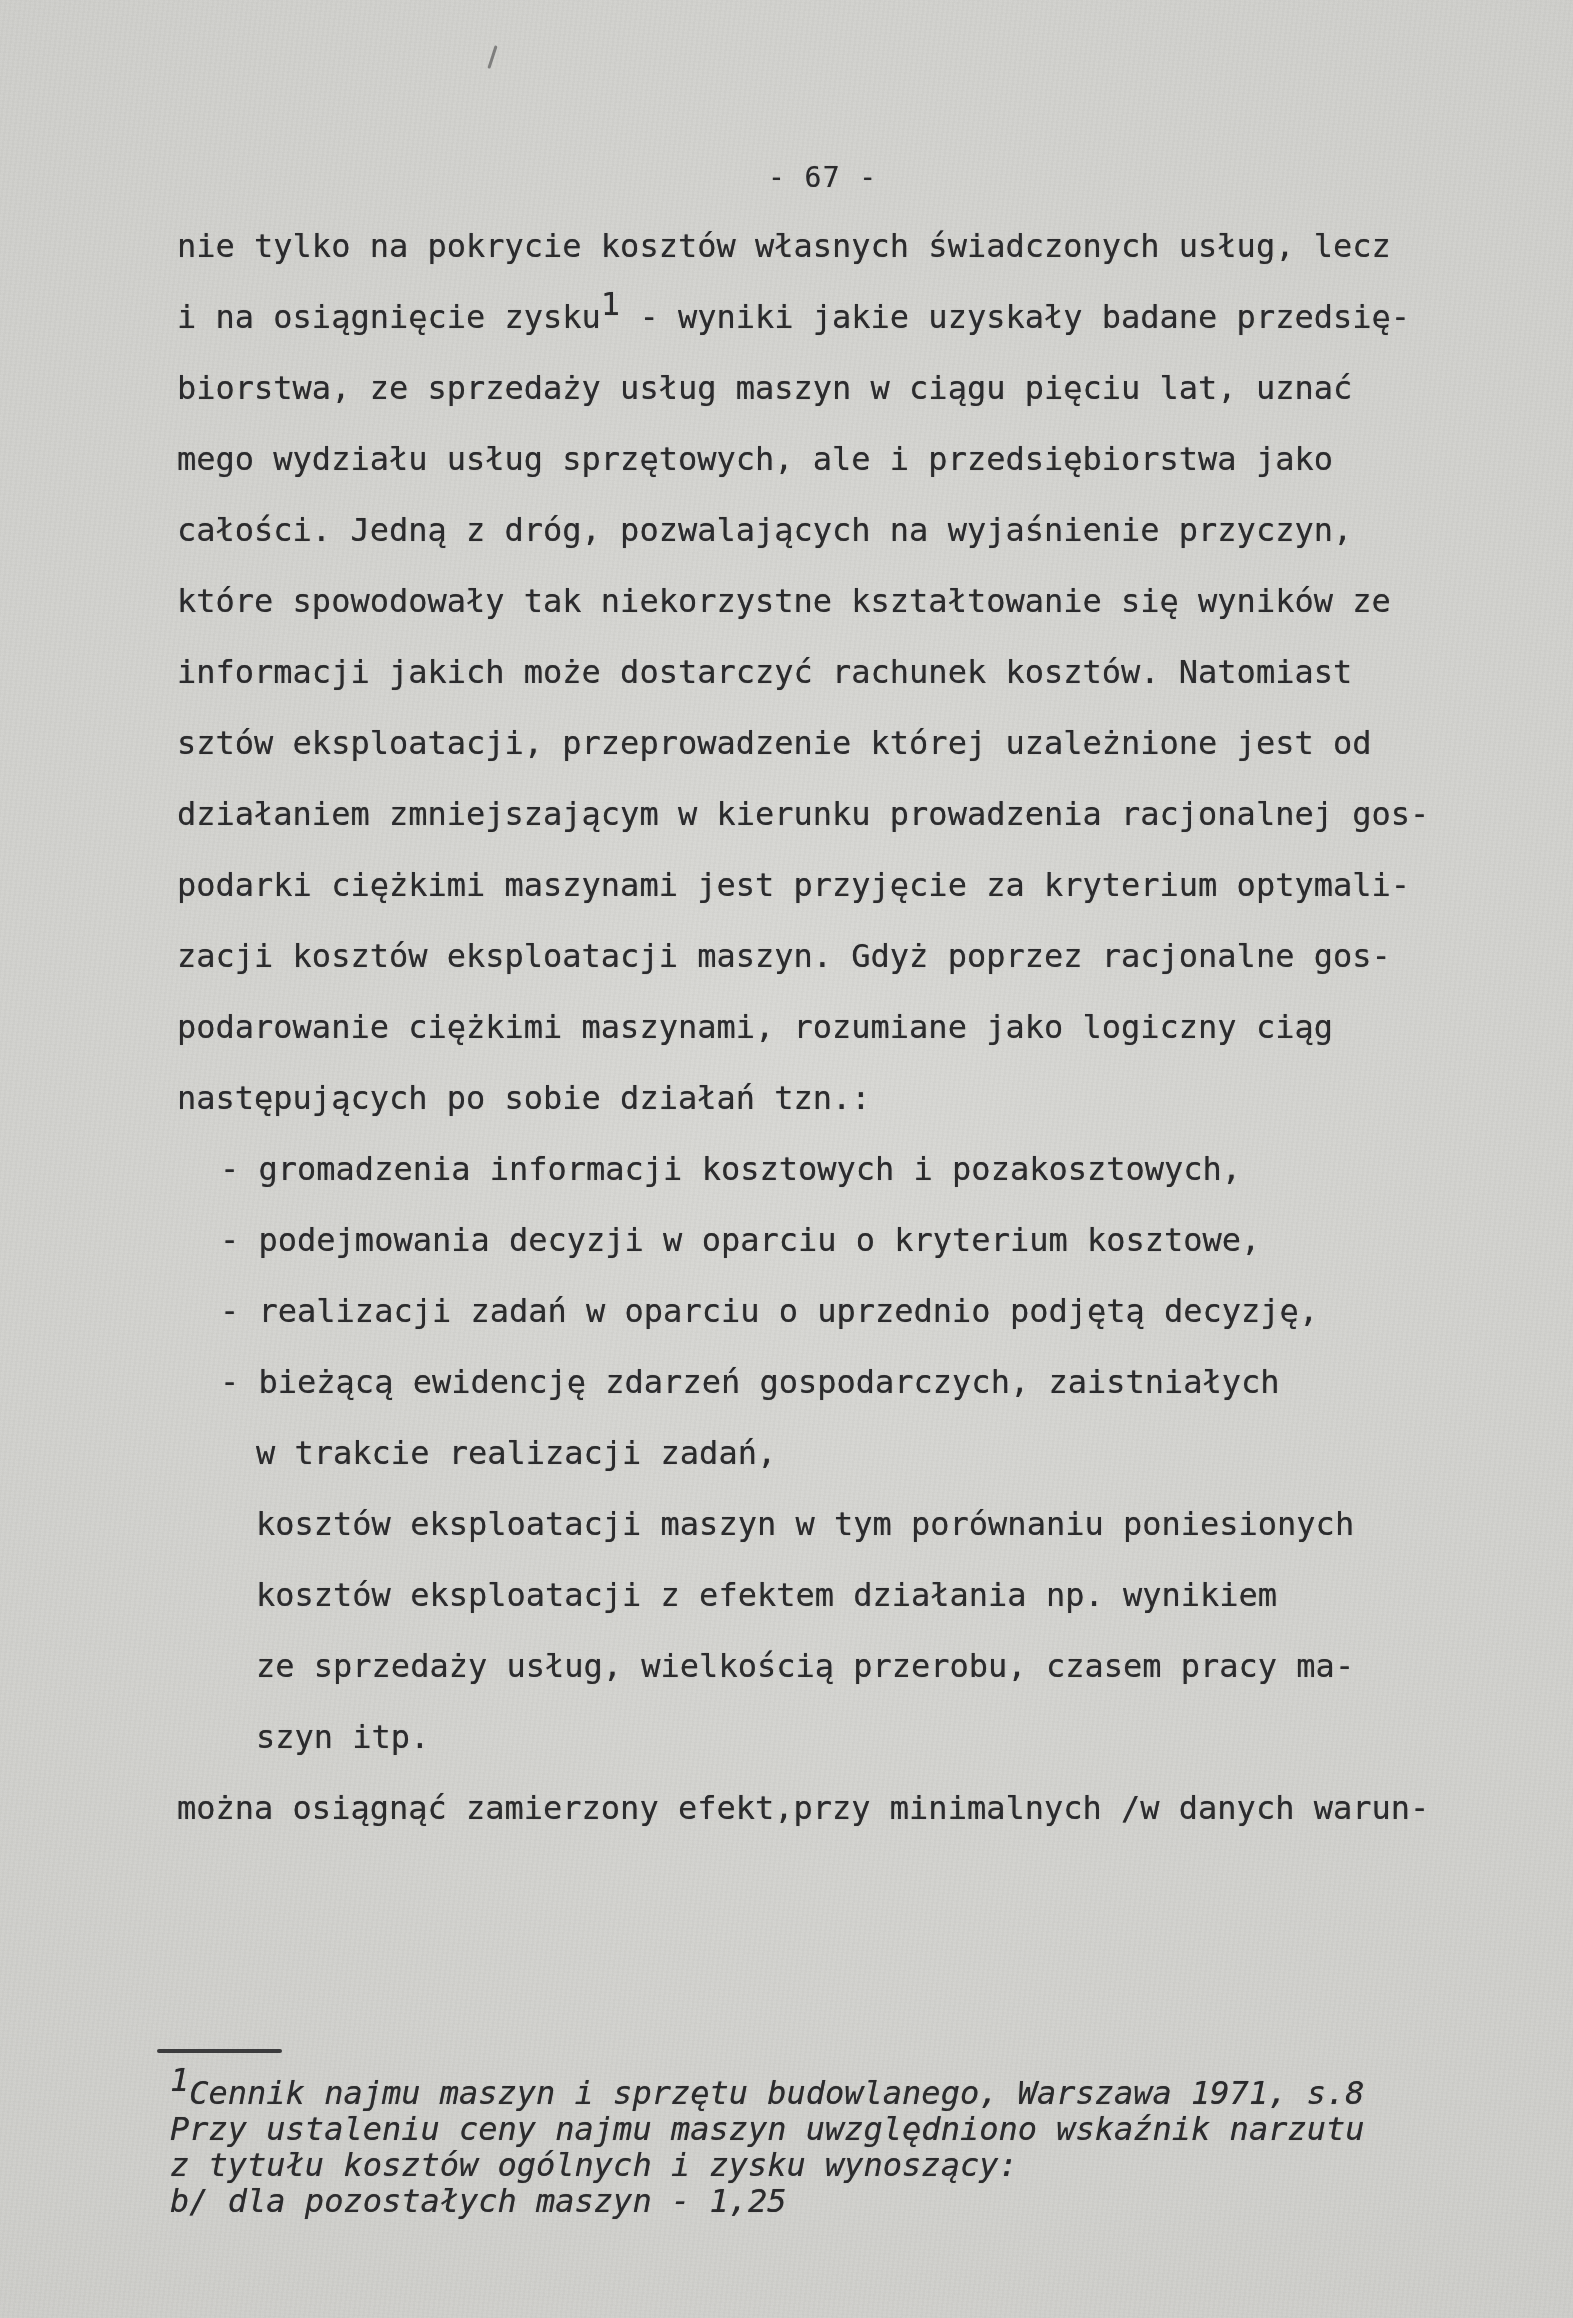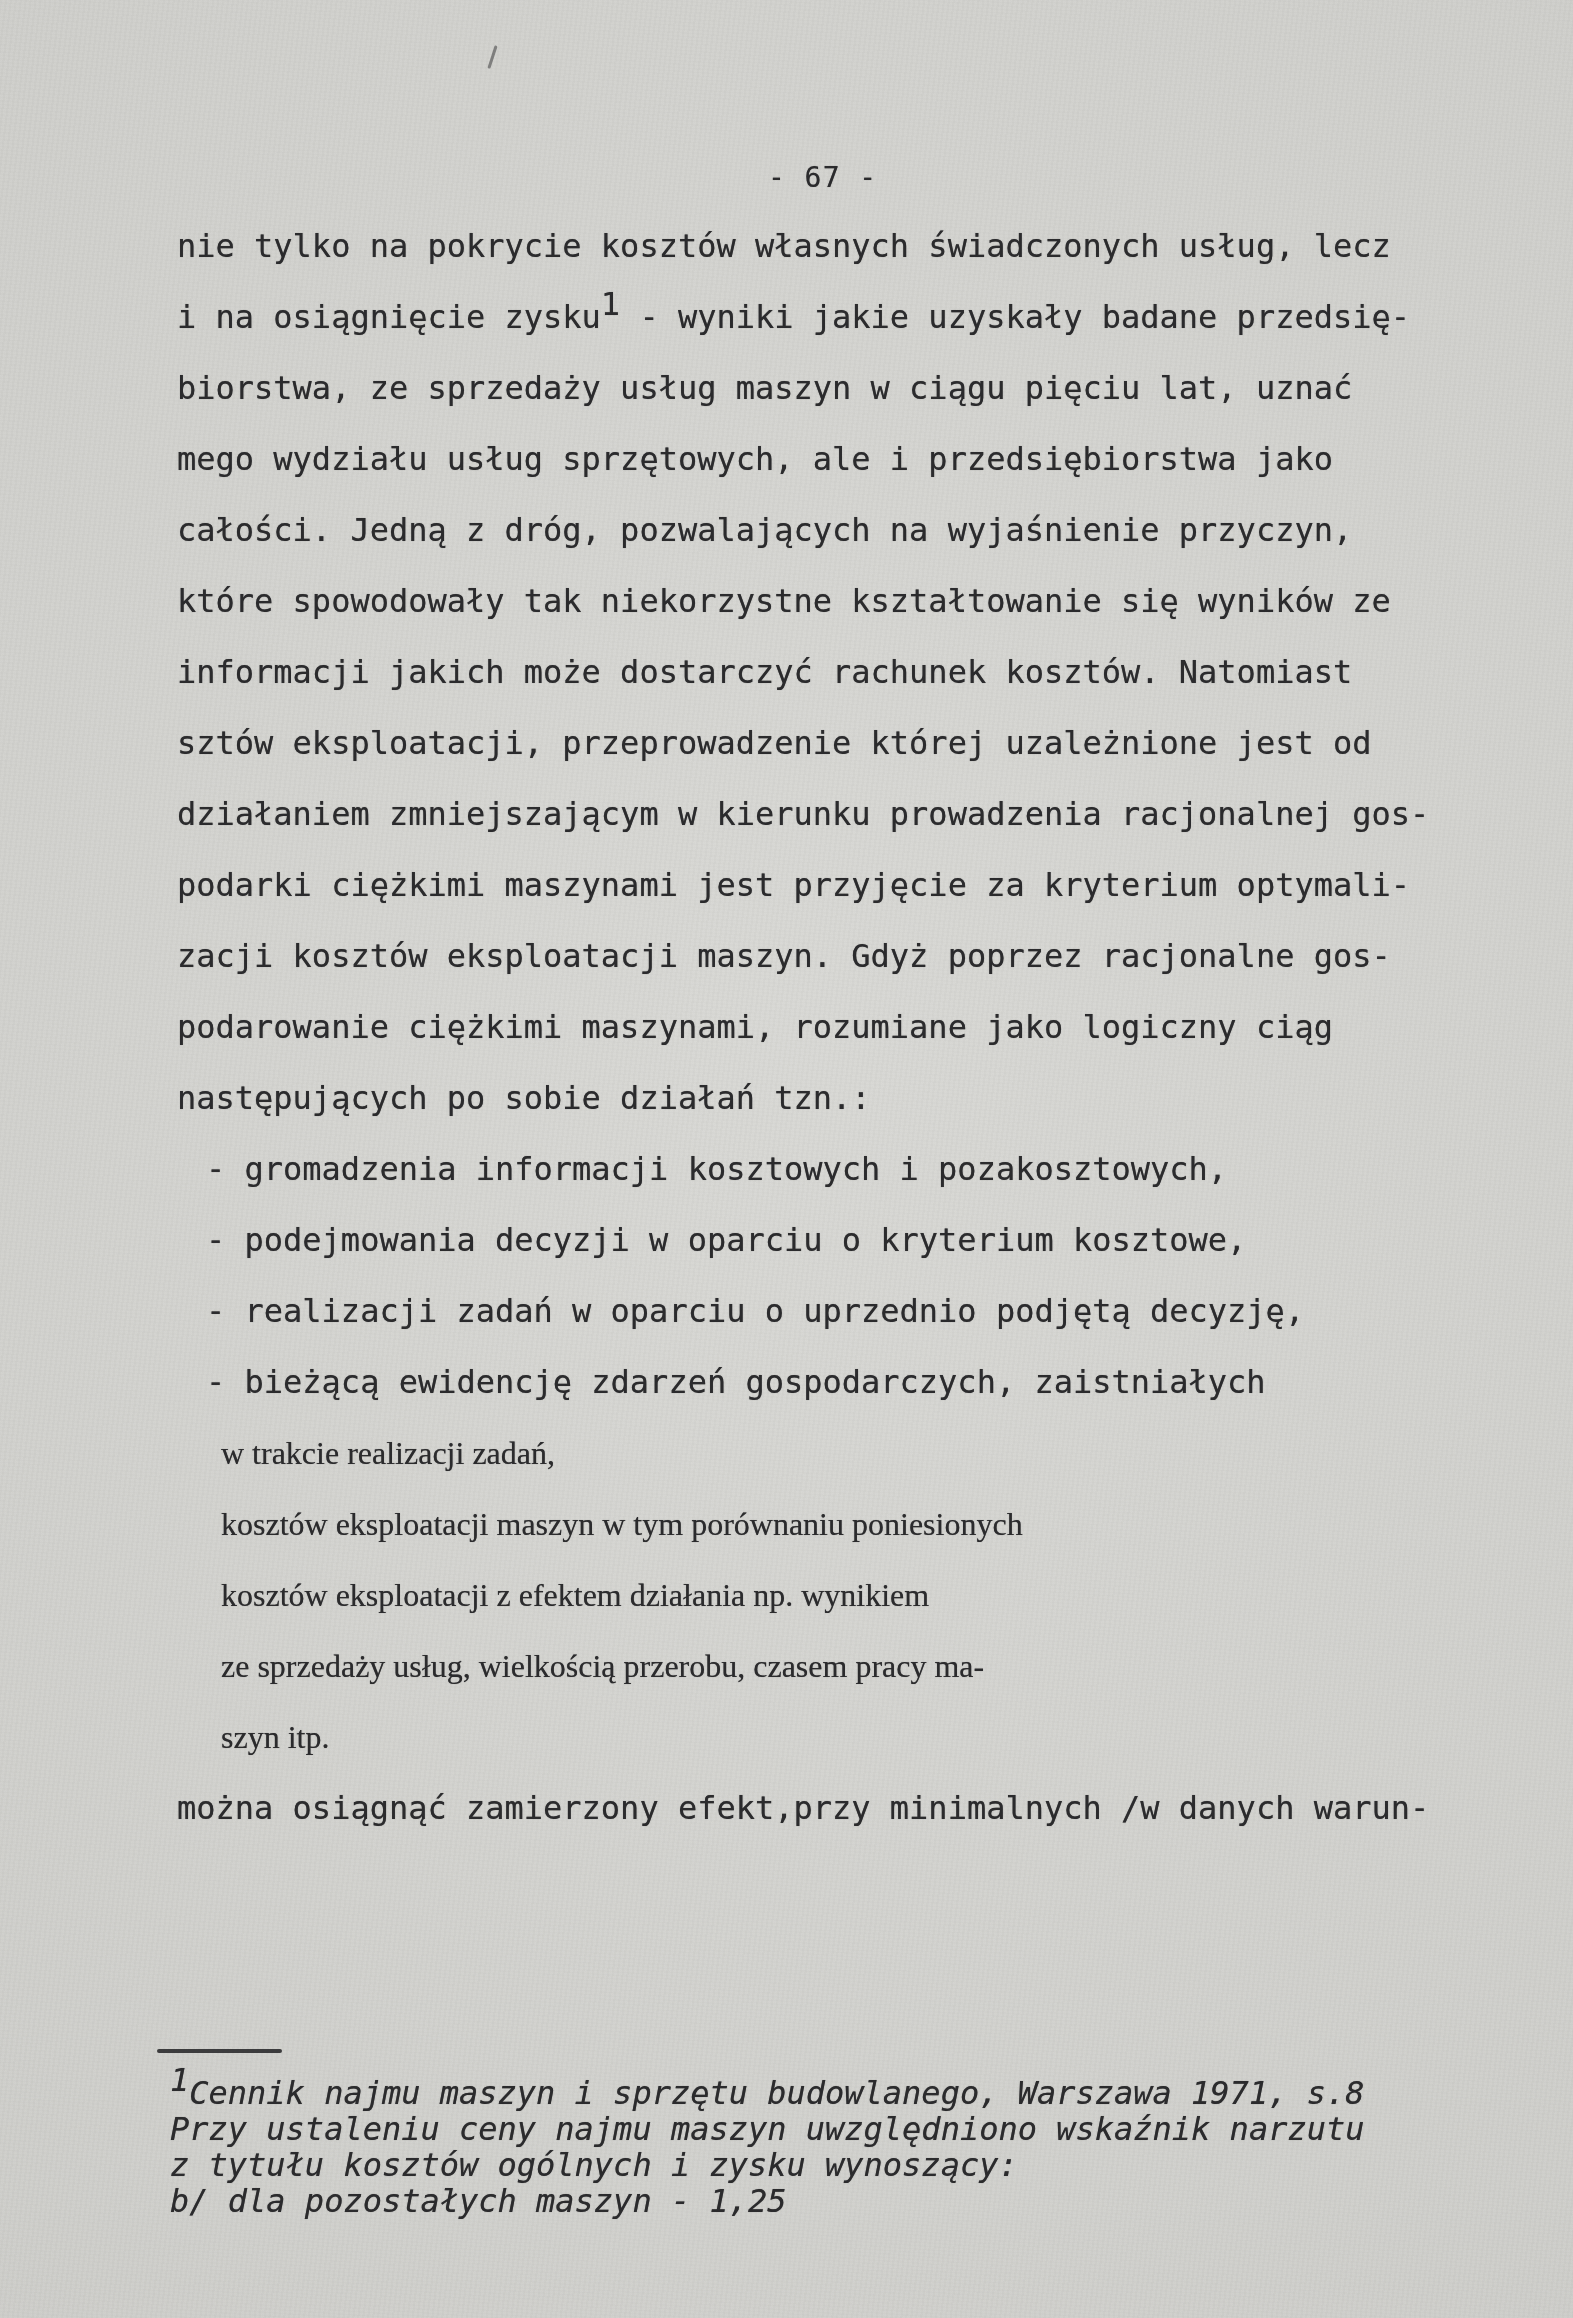--- a/index.html
+++ b/index.html
@@ -24,22 +24,22 @@
   }
   .pagenum{
     position:absolute;left:768px;top:160px;
     font-size:28px;line-height:35px;letter-spacing:1.4px;
   }
   .body{
     position:absolute;left:177px;top:211px;
     line-height:71px;
   }
   .line{white-space:pre;}
-  .line.list{margin-left:29px;}
-  .line.cont{margin-left:44px;font-family:Liberation Serif, serif;}
+  .line.list{margin-left:43px;}
+  .line.cont{margin-left:79px;}
   .sup{position:relative;top:-0.42em;}
   .fn-rule{
     position:absolute;left:157px;top:2049px;
     width:125px;height:4.2px;background:var(--ink,#2b2b2d);
     border-radius:2.1px;opacity:0.9;
   }
   .footnote{
     position:absolute;left:170px;top:2075px;
     line-height:36px;
     font-style:italic;

